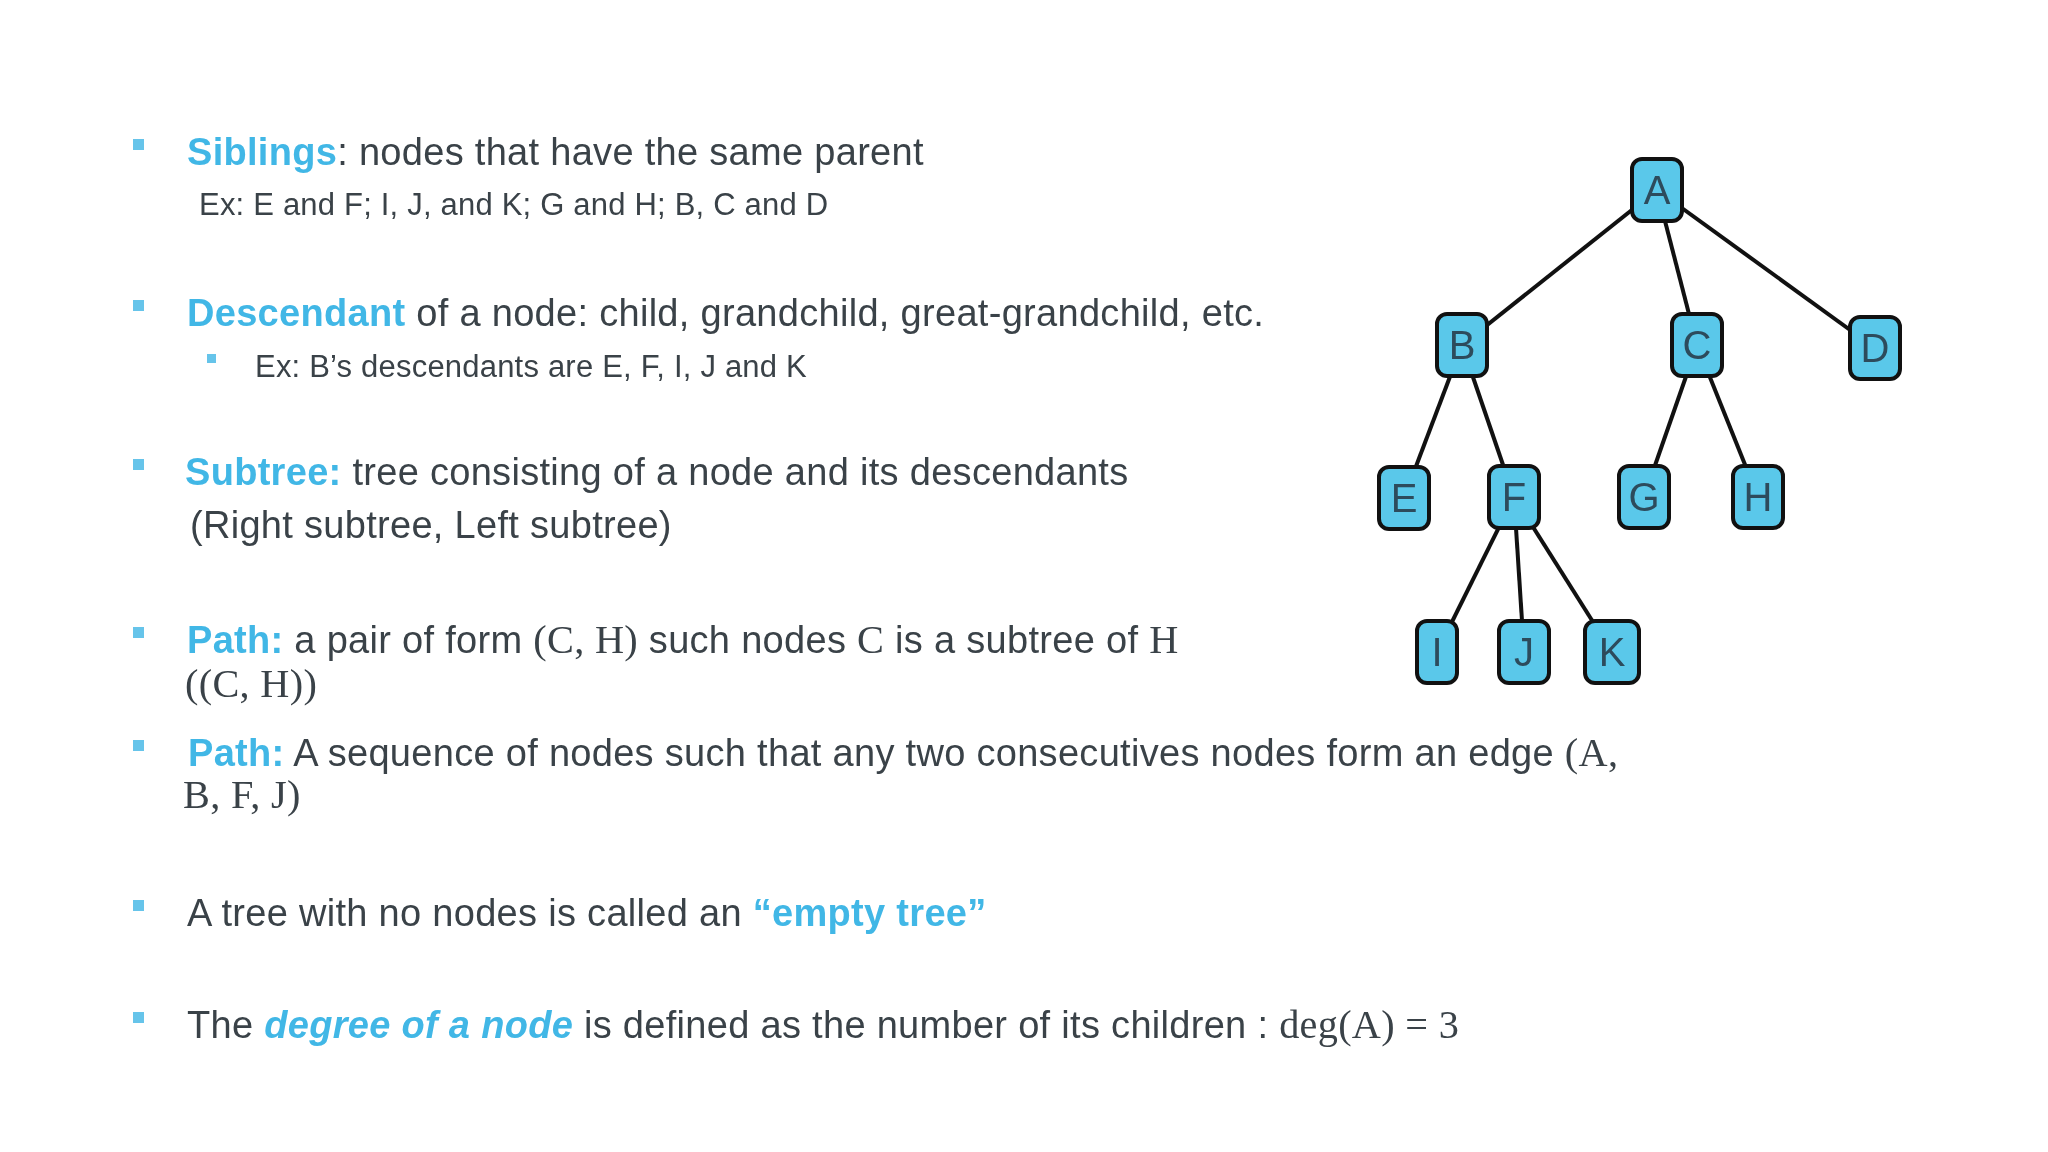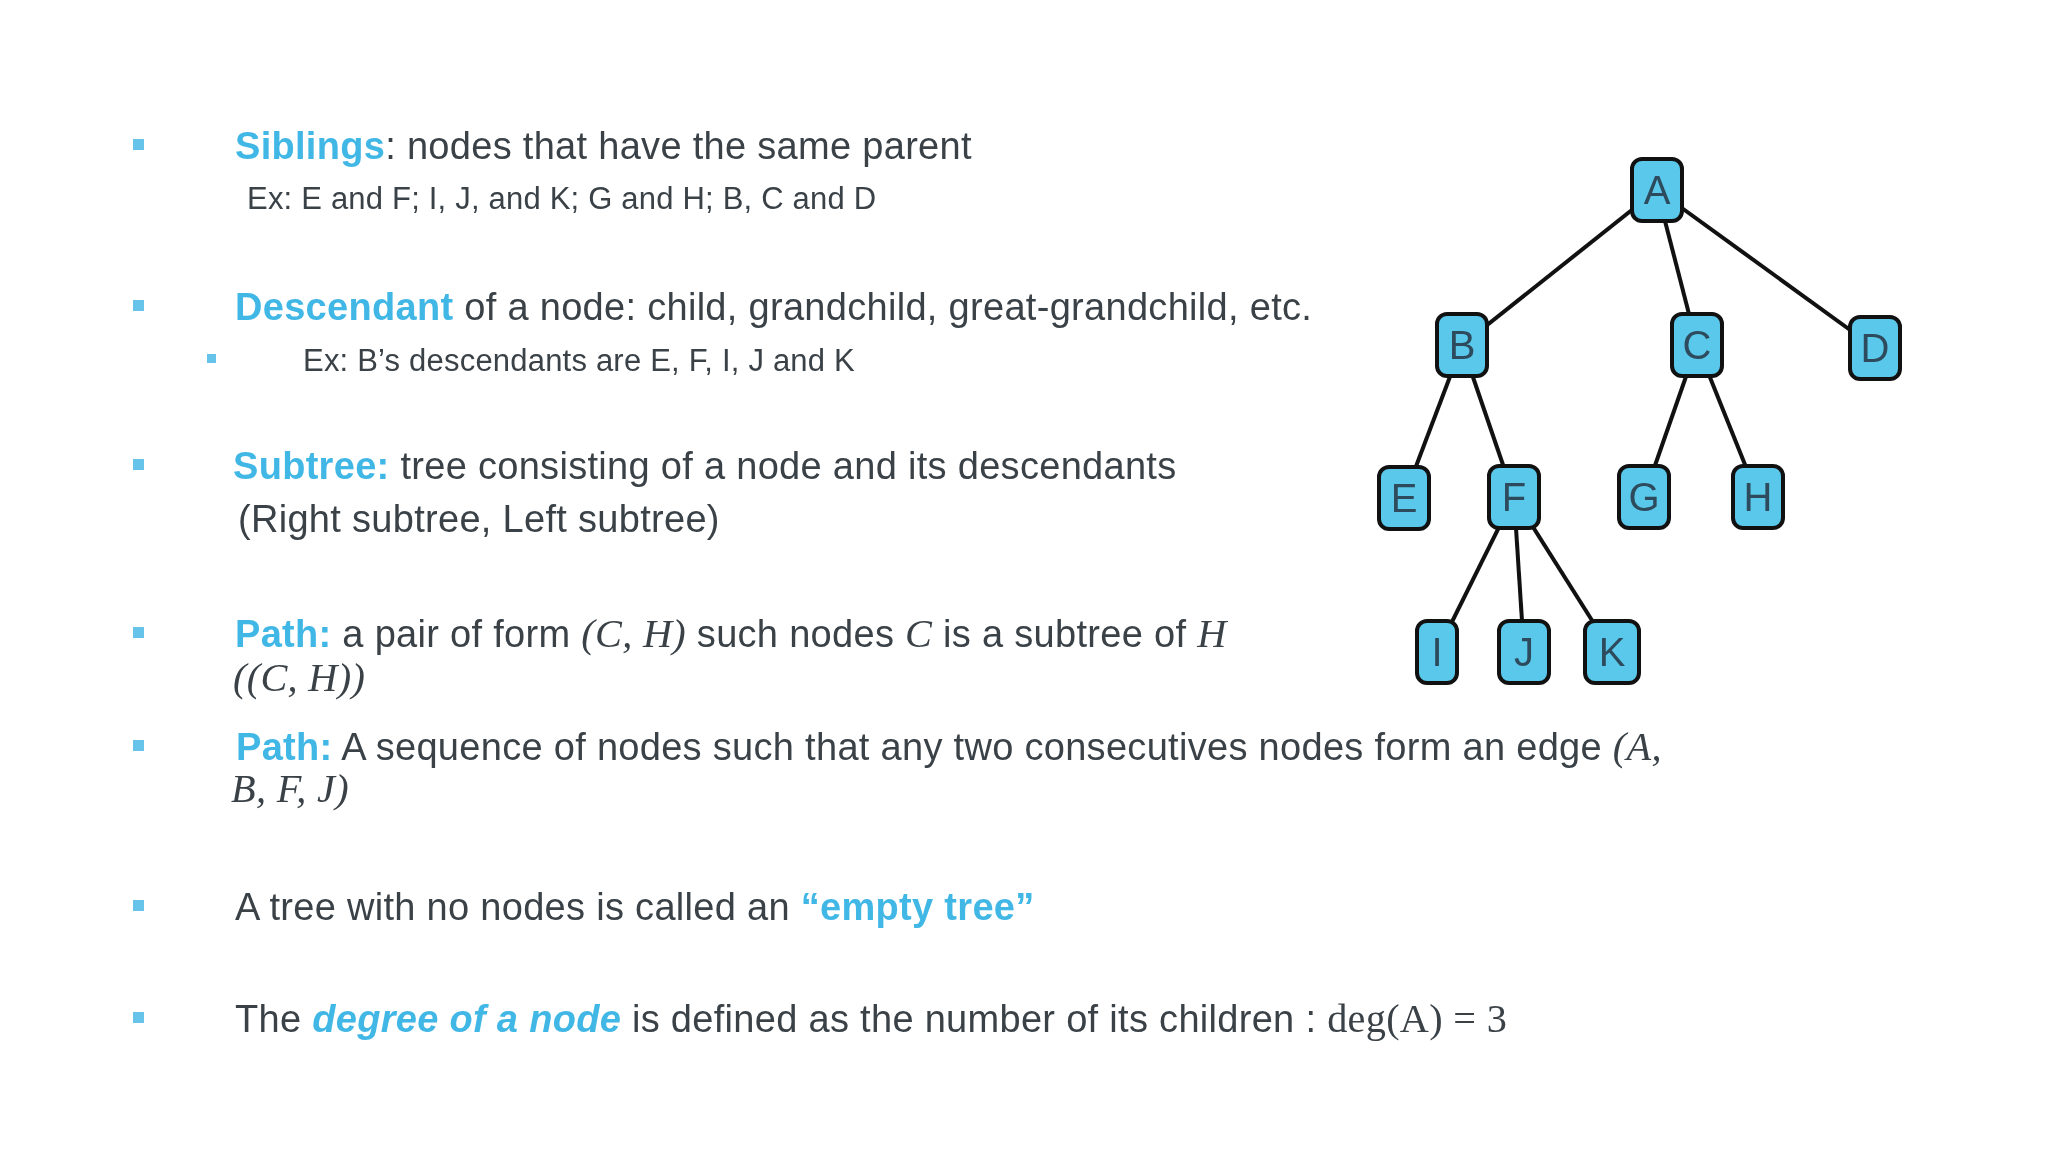--- a/index.html
+++ b/index.html
@@ -2,28 +2,28 @@
 <html style="--background: #ffffff; --keyword_blue: #41b7e6; --bullet_blue: #66c4ea; --text_dark: #3a4248; --node_fill: #5ac8ea; --node_border: #111111; --node_text: #2d4b5c; --edge_color: #111111;"><head>
 <meta charset="utf-8">
 <style>
   html,body{margin:0;padding:0;}
   body{width:2048px;height:1152px;background:#ffffff;position:relative;overflow:hidden;
        font-family:"Liberation Sans", sans-serif;}
   .slide{position:absolute;inset:0;background:var(--background,#fff);}
   .line{position:absolute;left:0;width:100%;white-space:nowrap;}
   .sz-main{font-size:38px;line-height:46px;letter-spacing:0.3px;}
   .sz-sub{font-size:31px;line-height:40px;letter-spacing:0.2px;}
-  .txt{position:absolute;top:0;margin-left:48px;}
+  .txt{position:absolute;top:6px;}
   .bullet-sq{position:absolute;display:inline-block;background:var(--bullet_blue);}
   .bullet-sq.main{width:11px;height:11px;top:16px;}
   .bullet-sq.sub{width:9px;height:9px;top:13px;}
   .dark{color:var(--text_dark);}
   .kw{color:var(--keyword_blue);font-weight:bold;}
   .kw-italic{color:var(--keyword_blue);font-weight:bold;font-style:italic;}
-  .math{font-family:"Liberation Serif", serif;font-style:italic;color:var(--text_dark);font-size:1.06em;}
+  .math{font-family:"Liberation Serif", serif;color:var(--text_dark);font-size:1.06em;}
   .mathup{font-family:"Liberation Serif", serif;color:var(--text_dark);font-size:1.06em;}
   #tree-svg{position:absolute;left:0;top:0;}
   #tree-svg text{font-family:"Liberation Sans", sans-serif;font-size:40px;}
 </style>
 </head>
 <body>
 
 <div class="slide">
 
   <div class="line sz-main" style="top:123px">

